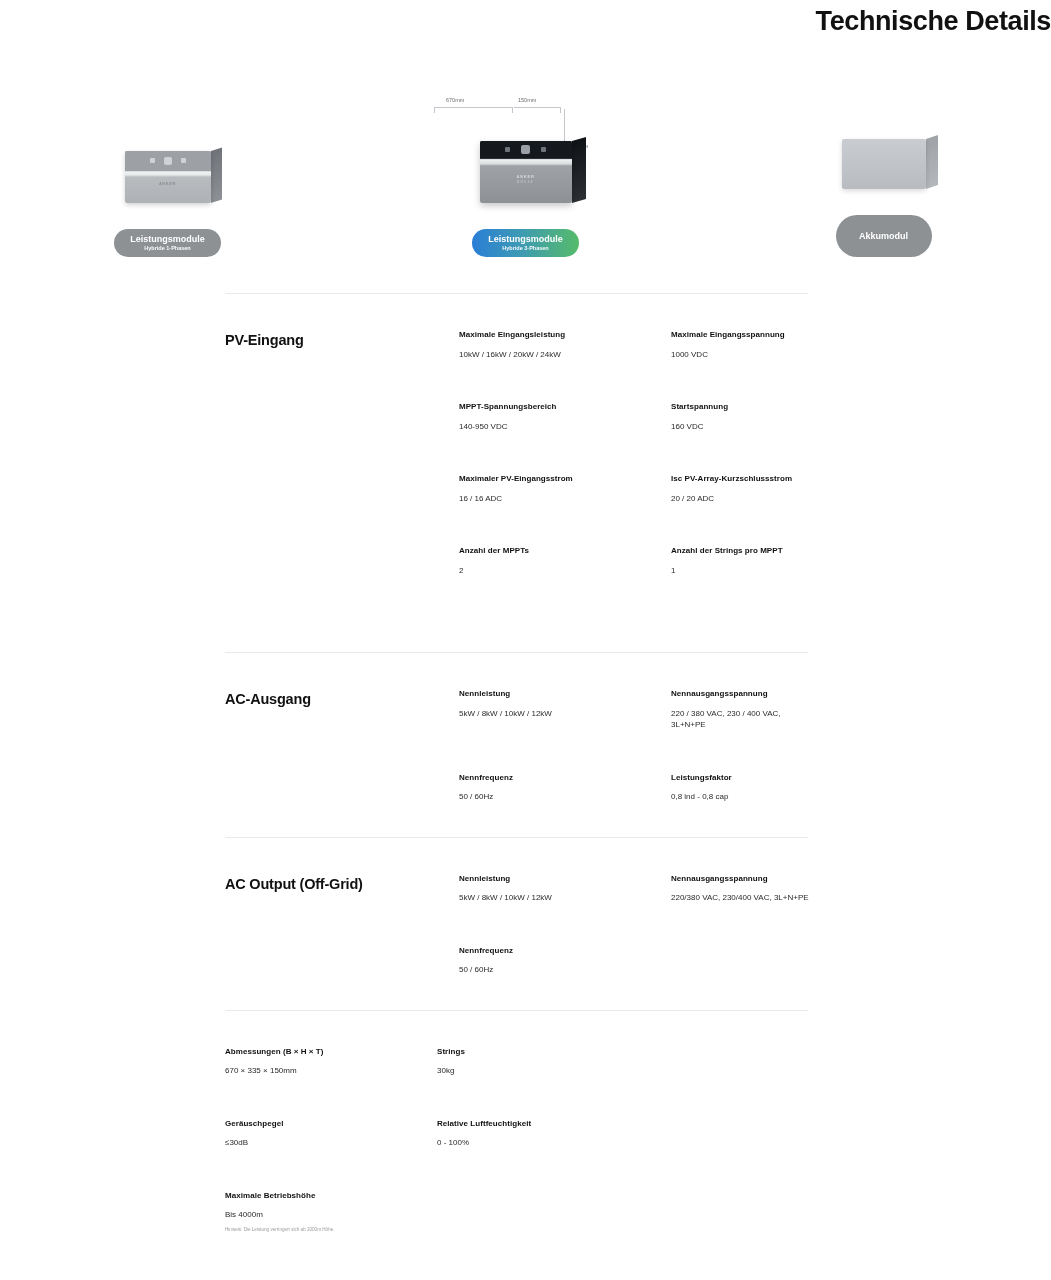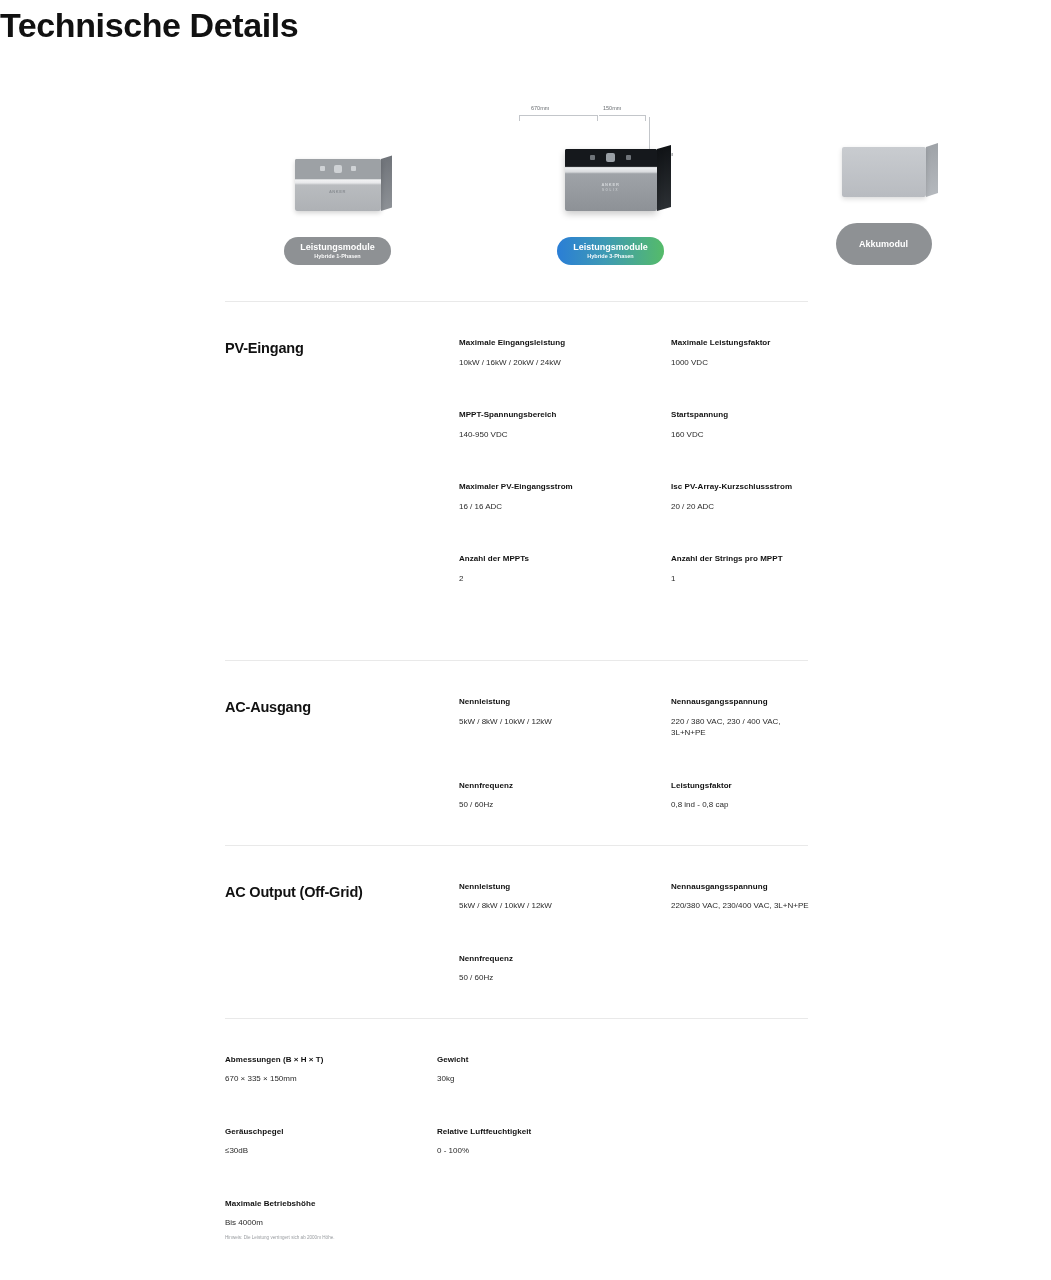--- a/index.html
+++ b/index.html
@@ -11,32 +11,32 @@
     background: #ffffff;
     font-family: "Liberation Sans", "DejaVu Sans", sans-serif;
     color: #0d0d0d;
     overflow: hidden;
   }
 
   .page { position: relative; width: 1051px; height: 1280px; }
 
   
   .page-title {
-    text-align: left;
-    font-size: 34px;
+    text-align: right;
+    font-size: 27px;
     font-weight: bold;
     letter-spacing: -0.4px;
     color: #111111;
     padding-top: 6px;
   }
 
   
   .selector {
     display: flex;
-    justify-content: flex-end;
+    justify-content: space-between;
     align-items: flex-end;
     gap: 58px;
     margin-top: 42px;
     padding: 0 60px;
   }
   .product-card {
     width: 215px;
     display: flex;
     flex-direction: column;
     align-items: center;
@@ -278,21 +278,21 @@
     <div class="divider"></div>
 
     <div class="section">
       <div class="section-title">PV-Eingang</div>
       <div class="section-grid">
         <div class="spec">
           <div class="spec-label">Maximale Eingangsleistung</div>
           <div class="spec-value">10kW / 16kW / 20kW / 24kW</div>
         </div>
         <div class="spec">
-          <div class="spec-label">Maximale Leistungsfaktor</div>
+          <div class="spec-label">Maximale Eingangsspannung</div>
           <div class="spec-value">1000 VDC</div>
         </div>
         <div class="spec">
           <div class="spec-label">MPPT-Spannungsbereich</div>
           <div class="spec-value">140-950 VDC</div>
         </div>
         <div class="spec">
           <div class="spec-label">Startspannung</div>
           <div class="spec-value">160 VDC</div>
         </div>
@@ -363,21 +363,21 @@
 
     <div class="divider"></div>
 
     <div class="section">
       <div class="section-grid">
         <div class="spec">
           <div class="spec-label">Abmessungen (B × H × T)</div>
           <div class="spec-value">670 × 335 × 150mm</div>
         </div>
         <div class="spec">
-          <div class="spec-label">Gewicht</div>
+          <div class="spec-label">Strings</div>
           <div class="spec-value">30kg</div>
         </div>
         <div class="spec">
           <div class="spec-label">Geräuschpegel</div>
           <div class="spec-value">≤30dB</div>
         </div>
         <div class="spec">
           <div class="spec-label">Relative Luftfeuchtigkeit</div>
           <div class="spec-value">0 - 100%</div>
         </div>

